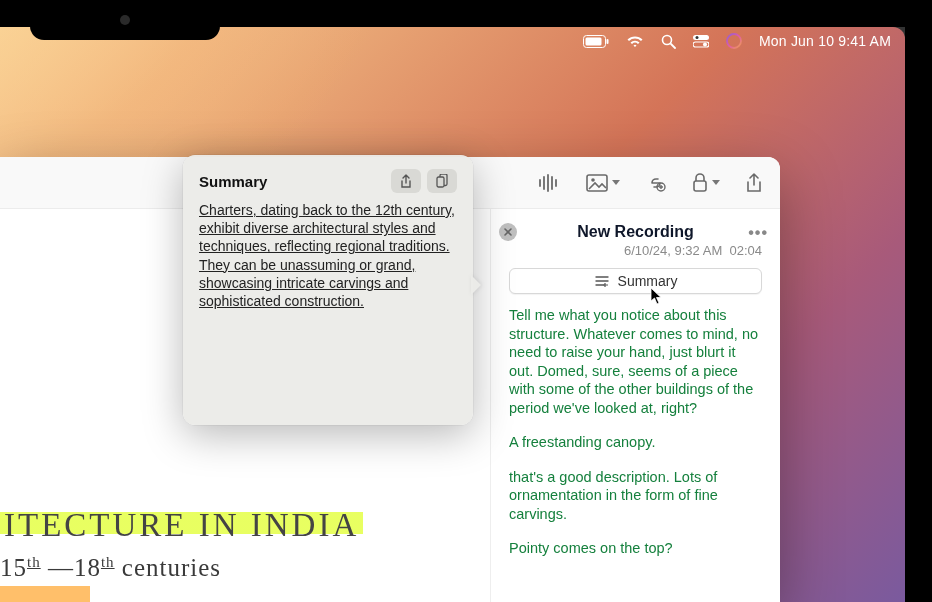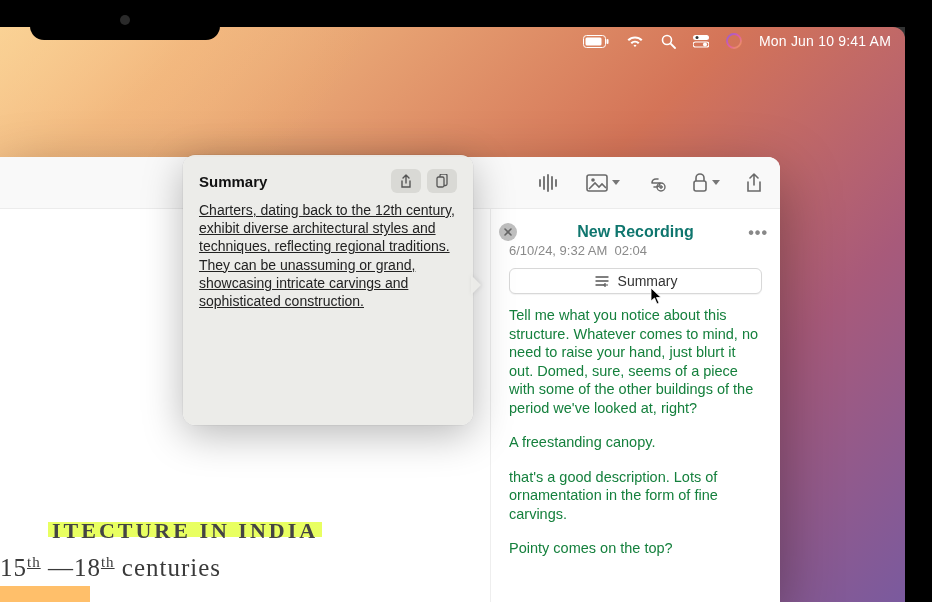--- a/index.html
+++ b/index.html
@@ -130,29 +130,28 @@
       background: #fff;
     }
     .handwriting {
       position: absolute;
       bottom: 20px;
       left: 0;
       font-family: "Comic Sans MS", cursive;
       color: #3a3a3a;
     }
     .hw-line1 {
-      font-size: 22px;
+      font-size: 33px;
       letter-spacing: 3px;
-      font-weight: 700;
+      font-weight: 400;
       text-transform: uppercase;
       color: #444;
       display: inline;
       padding: 0px 4px;
       background: linear-gradient(transparent 15%, rgba(230,255,80,0.9) 15%, rgba(230,255,80,0.9) 75%, transparent 75%);
-      margin-left: 48px;
     }
     .hw-line2 {
       font-size: 25px;
       letter-spacing: 1px;
       margin-top: 10px;
       color: #3a3a3a;
     }
     .hw-line2 sup {
       font-size: 15px;
       text-decoration: underline;
@@ -195,25 +194,25 @@
       right: 12px;
       color: #888;
       cursor: pointer;
       letter-spacing: 1px;
       font-weight: 700;
     }
     .rec-title {
       font-size: 16px;
       font-weight: 600;
       text-align: center;
-      color: #0f766e;
+      color: #0f172a;
     }
     .rec-meta {
       font-size: 13px;
-      text-align: left;
+      text-align: right;
       color: #8a8a8a;
       margin-top: 2px;
     }
     .summary-btn {
       margin-top: 10px;
       height: 26px;
       border: 1px solid #d8d8d8;
       border-radius: 6px;
       background: #fff;
       display: flex;

